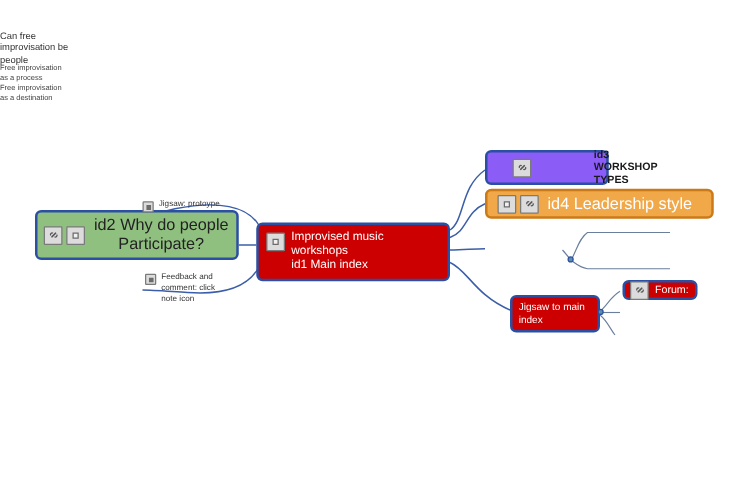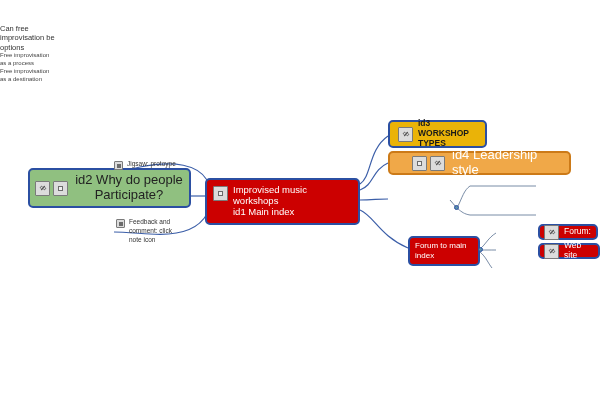--- a/index.html
+++ b/index.html
@@ -88,38 +88,39 @@
     text-align: center;
     padding-left: 3px;
   }
 
   
   #node-blue {
     left: 388px;
     top: 120px;
     width: 99px;
     height: 28px;
-    padding: 3px 8px;
-    background: #eab308;
-    border-color: #2b4fa2;
+    padding: 3px 20px;
+    background: #8b5cf6;
+    border-color: #2b4fa2;
+    gap: 45px;
   }
   #node-blue .label {
     color: #1a1a1a;
     font-size: 8.5px;
     font-weight: bold;
     padding-left: 2px;
   }
 
   
   #node-orange {
     left: 388px;
     top: 151px;
     width: 183px;
     height: 24px;
-    padding: 2px 22px;
+    padding: 2px 8px;
     background: #f0a848;
     border-color: #cc7a18;
   }
   #node-orange .label {
     color: #ffffff;
     font-size: 13px;
     padding-left: 4px;
   }
 
   
@@ -162,21 +163,20 @@
     color: #ffffff;
     font-size: 8px;
     line-height: 1.2;
   }
 
   .leaf-red {
     background: #cc0000;
     border-color: #2b4fa2;
     height: 16px;
     padding: 1px 4px;
-    margin-left: 40px;
   }
   .leaf-red .label {
     color: #ffffff;
     font-size: 8.5px;
     padding-left: 2px;
   }
   #node-forum { left: 498px; top: 224px; width: 60px; }
   #node-website { left: 498px; top: 243px; width: 62px; }
   #node-wiki { left: 492px; top: 261px; width: 80px; }
 
@@ -312,67 +312,55 @@
       </span>
     </div>
     <div class="label">
       <div>id4 Leadership style</div>
     </div>
   </div>
 
   <div id="node-cfi">
     <div>Can free</div>
     <div>improvisation be</div>
-    <div>options</div>
+    <div>people</div>
   </div>
   <div class="dot" id="dot-cfi"></div>
 
   <div id="node-process">
     <div>Free improvisation</div>
     <div>as a process</div>
   </div>
 
   <div id="node-destination">
     <div>Free improvisation</div>
     <div>as a destination</div>
   </div>
 
   <div class="node" id="node-return">
     <div class="label">
-      <div>Forum to main</div>
+      <div>Jigsaw to main</div>
       <div>index</div>
     </div>
   </div>
   <div class="dot" id="dot-return"></div>
 
   <div class="node leaf-red" id="node-forum">
     <div class="icons">
       <span class="icon-box">
         <svg width="8" height="8" viewBox="0 0 8 8">
             <path d="M2.6 5.4 L5.4 2.6" stroke="#555" stroke-width="1.4" stroke-linecap="round" fill="none"></path>
             <path d="M1.6 4.4 a1.3 1.3 0 0 1 1.8 -1.8" stroke="#555" stroke-width="1" fill="none"></path>
             <path d="M6.4 3.6 a1.3 1.3 0 0 1 -1.8 1.8" stroke="#555" stroke-width="1" fill="none"></path>
           </svg>
       </span>
     </div>
     <div class="label">Forum:</div>
   </div>
 
-  <div class="node leaf-red" id="node-website">
-    <div class="icons">
-      <span class="icon-box">
-        <svg width="8" height="8" viewBox="0 0 8 8">
-            <path d="M2.6 5.4 L5.4 2.6" stroke="#555" stroke-width="1.4" stroke-linecap="round" fill="none"></path>
-            <path d="M1.6 4.4 a1.3 1.3 0 0 1 1.8 -1.8" stroke="#555" stroke-width="1" fill="none"></path>
-            <path d="M6.4 3.6 a1.3 1.3 0 0 1 -1.8 1.8" stroke="#555" stroke-width="1" fill="none"></path>
-          </svg>
-      </span>
-    </div>
-    <div class="label">Web site</div>
-  </div>
 
 
   <div class="note" id="note-jigsaw">
     <span class="icon-box">
       <svg width="4" height="4" viewBox="0 0 4 4">
           <rect x="0" y="0" width="4" height="4" fill="#6b6b6b"></rect>
         </svg>
     </span>
     <span>Jigsaw: protoype</span>
   </div>

